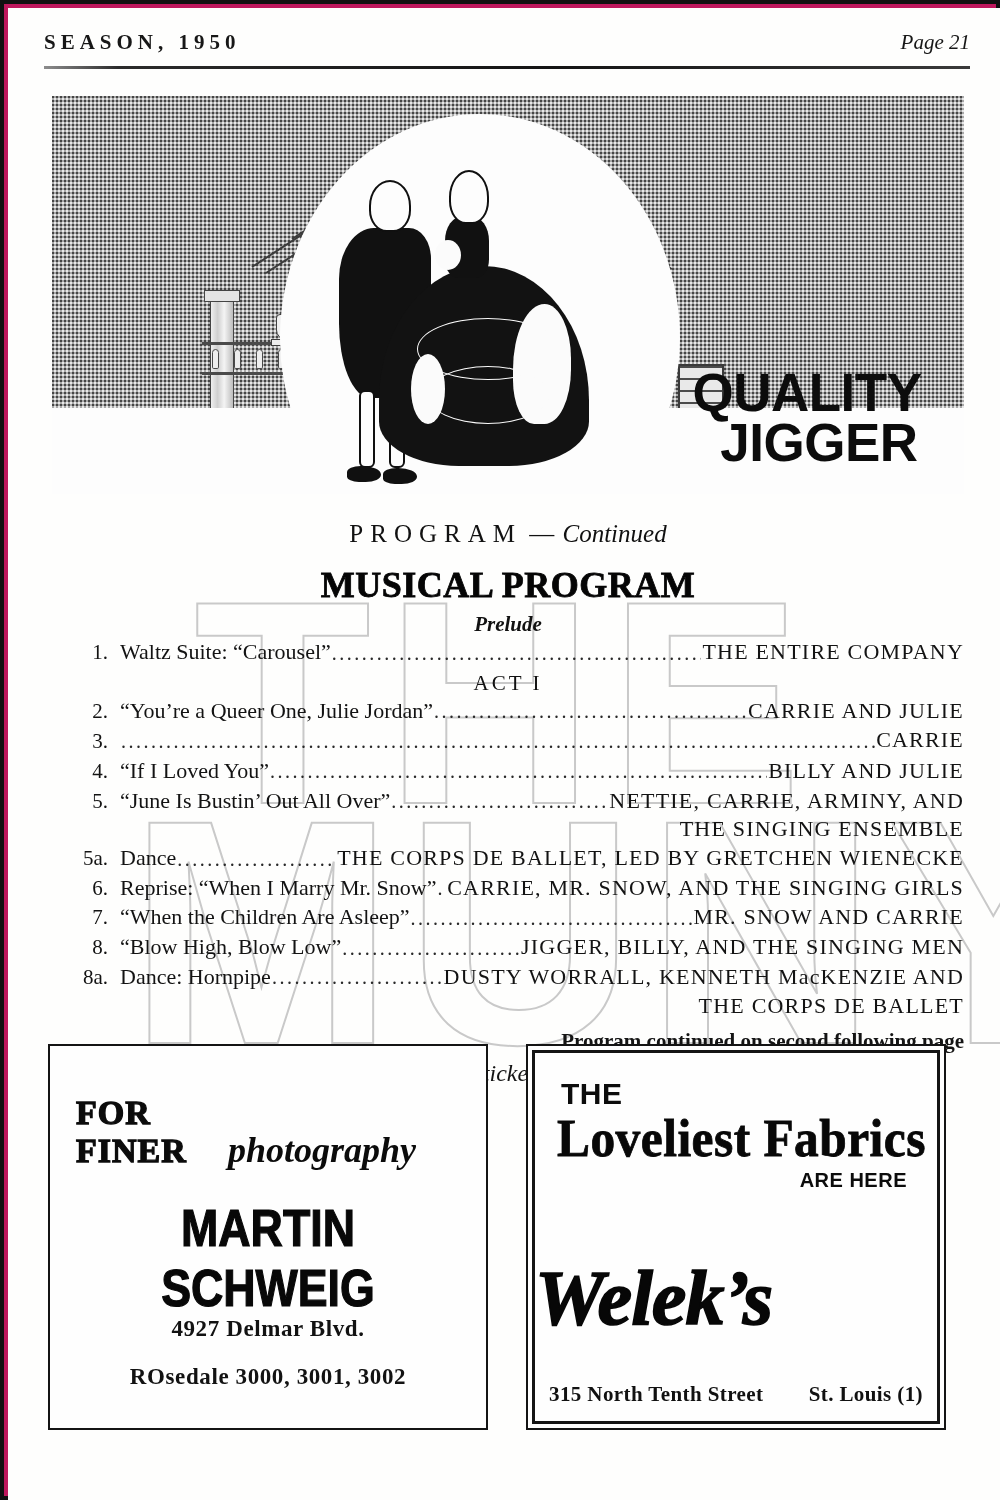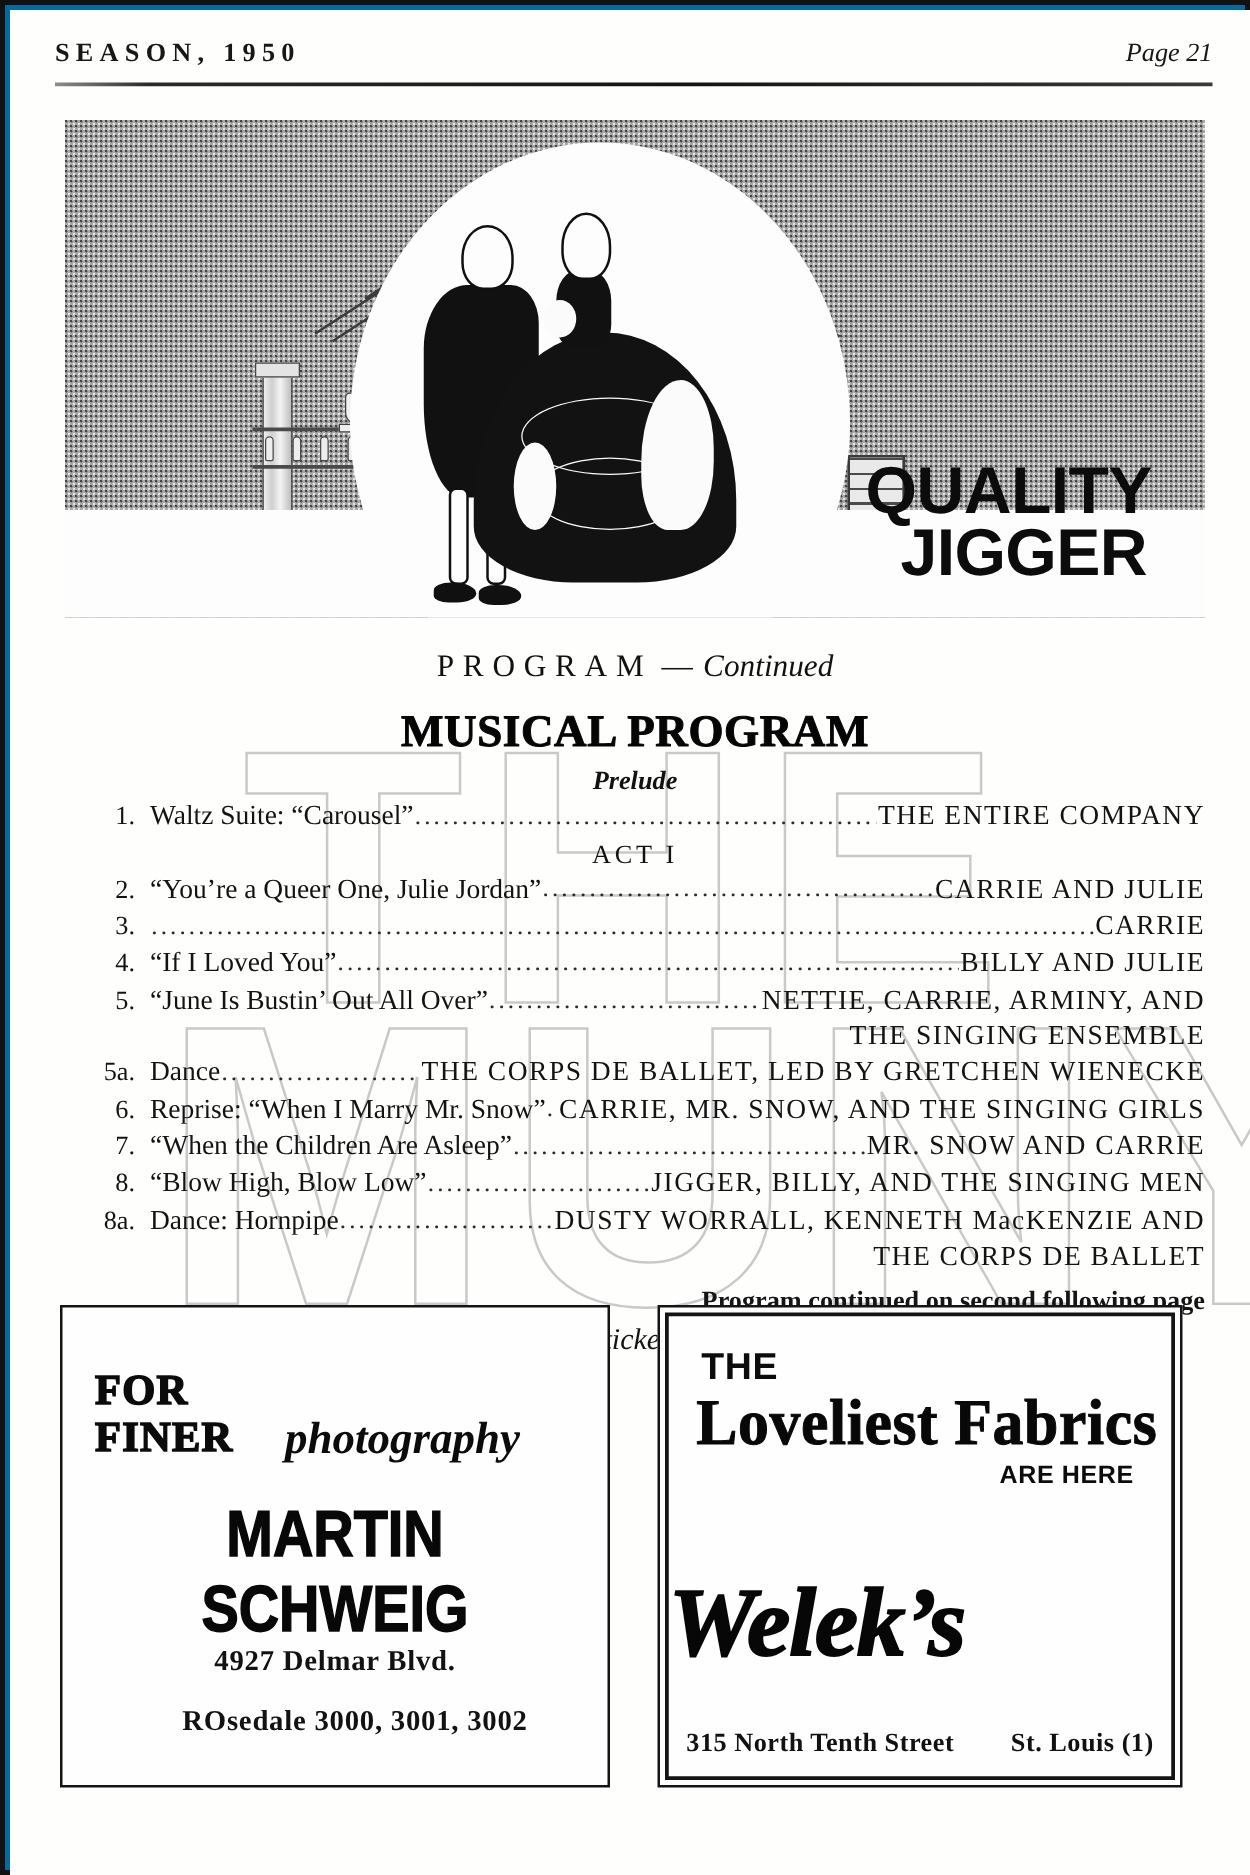--- a/index.html
+++ b/index.html
@@ -4,21 +4,21 @@
 <style>
   html,body{margin:0;padding:0;background:#fff;}
   body{
     width:1000px;height:1500px;position:relative;overflow:hidden;
     font-family:"Liberation Serif",serif;
     background:#fdfdfb;
   }
   .page-frame{
     position:absolute;left:0;top:0;width:1000px;height:1500px;
     border:4px solid #111;box-sizing:border-box;
-    background:#0369a1;
+    background:#be185d;
   }
   .sheet{
     position:absolute;left:4px;top:4px;width:992px;height:1492px;
     background:#fefefd;
   }
 
   
   .hdr{position:absolute;left:36px;top:22px;width:926px;height:44px;}
   .hdr-season{
     position:absolute;left:0;top:0;font-size:21px;font-weight:700;
@@ -222,21 +222,21 @@
     font-size:52px;letter-spacing:0px;color:#080808;
     transform:scaleX(0.86);transform-origin:center;
     -webkit-text-stroke:1.2px #080808;
   }
   .addr1,.addr2{
     position:absolute;left:0;width:100%;text-align:center;
     font-family:"Liberation Serif",serif;font-weight:700;
     font-size:23px;color:#121212;letter-spacing:0.6px;
   }
   .addr1{top:270px;}
-  .addr2{top:318px;padding-left:16px;}
+  .addr2{top:318px;}
 
   .ad-right{
     position:absolute;left:518px;top:1036px;width:420px;height:386px;
     border:2px solid #141414;box-sizing:border-box;background:#fefefe;
     padding:4px;
   }
   .ad-right .inner{
     width:100%;height:100%;border:3px solid #141414;box-sizing:border-box;
     position:relative;
   }

